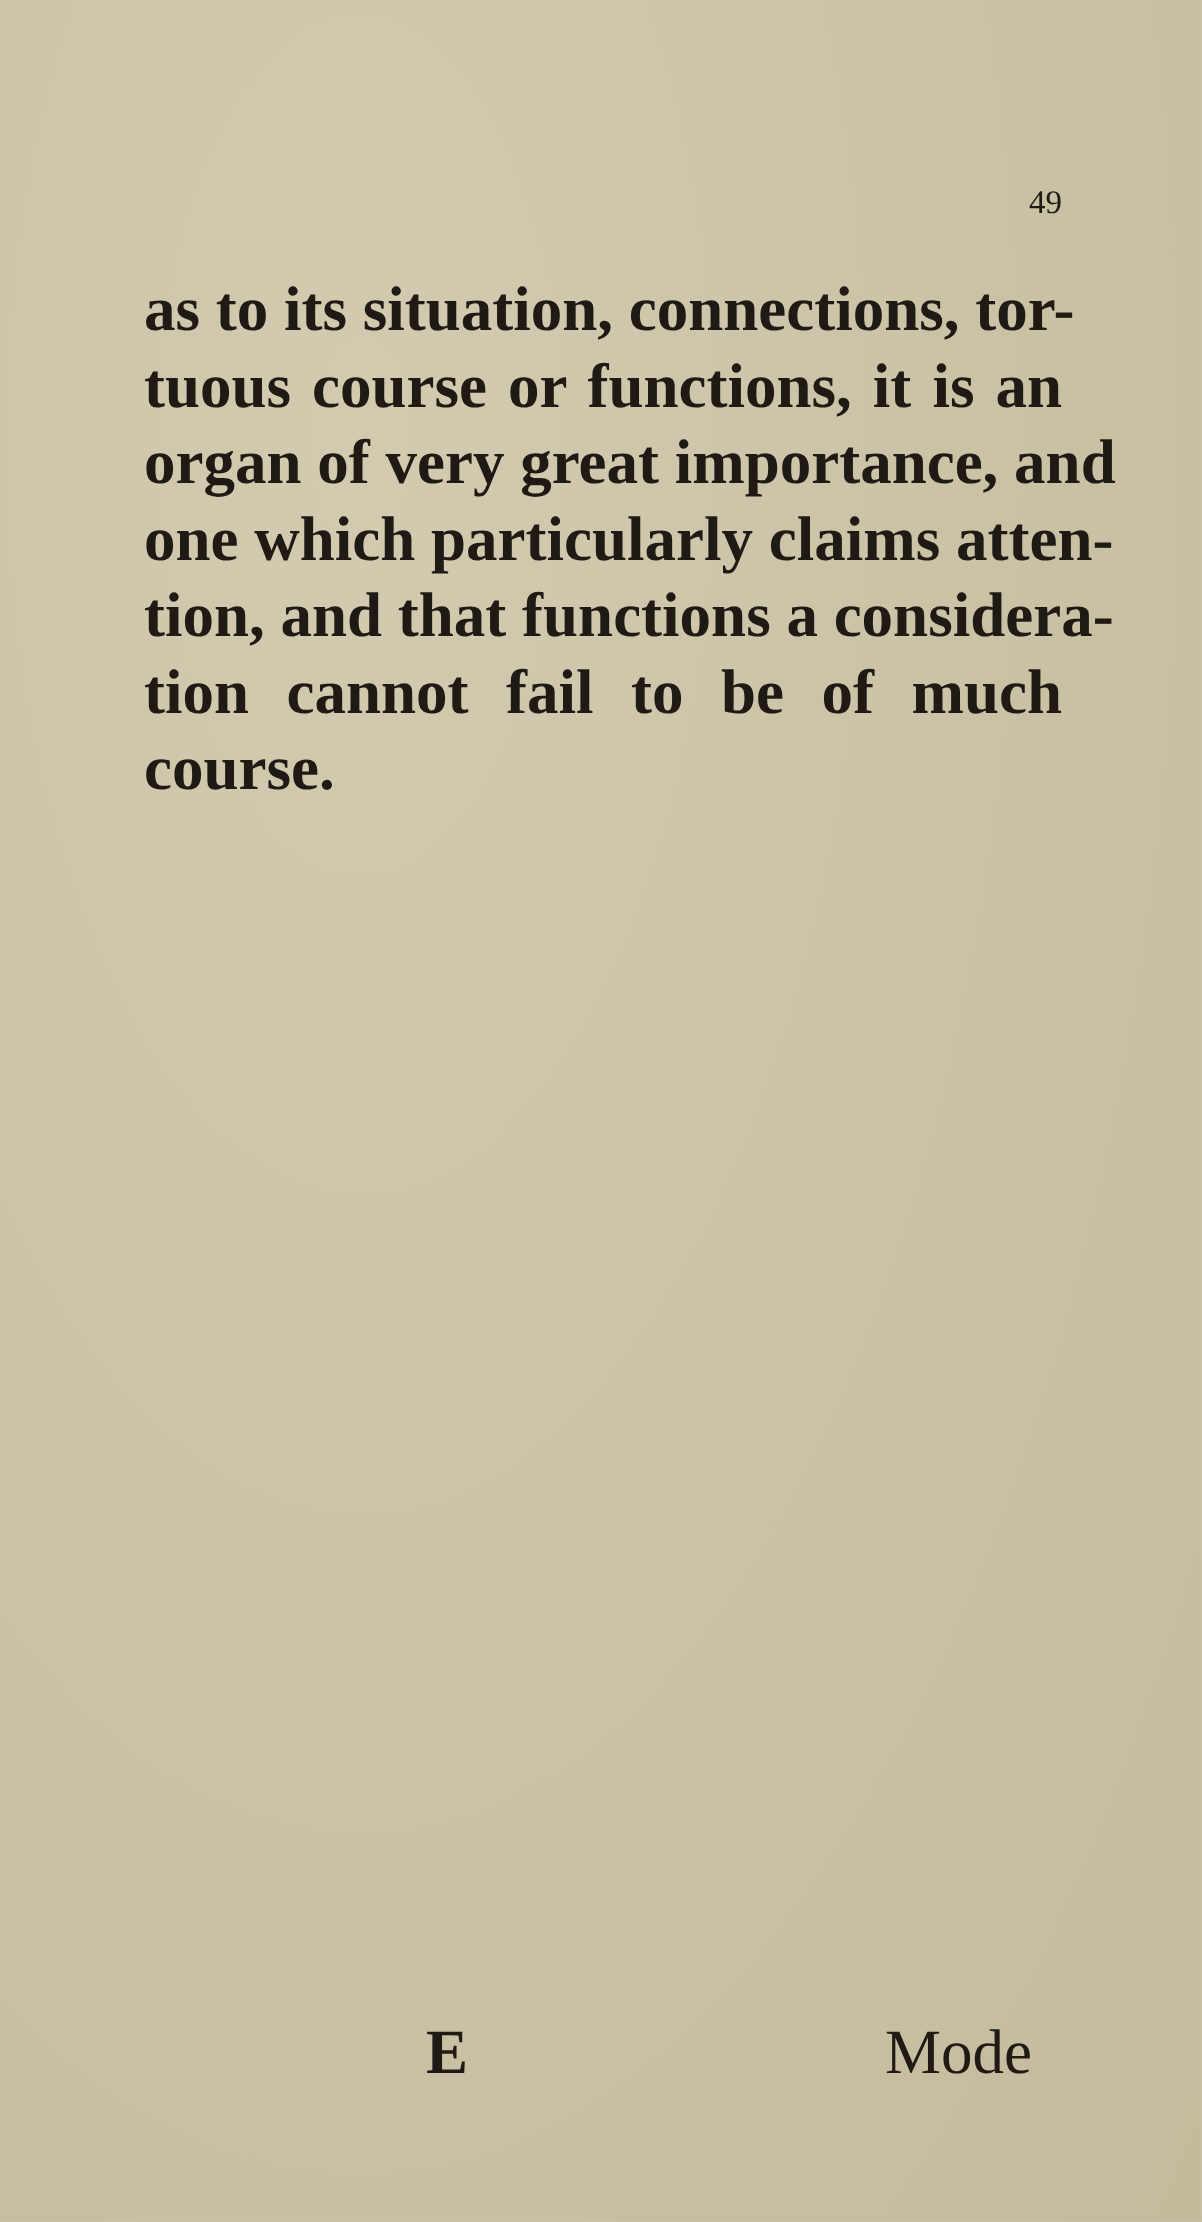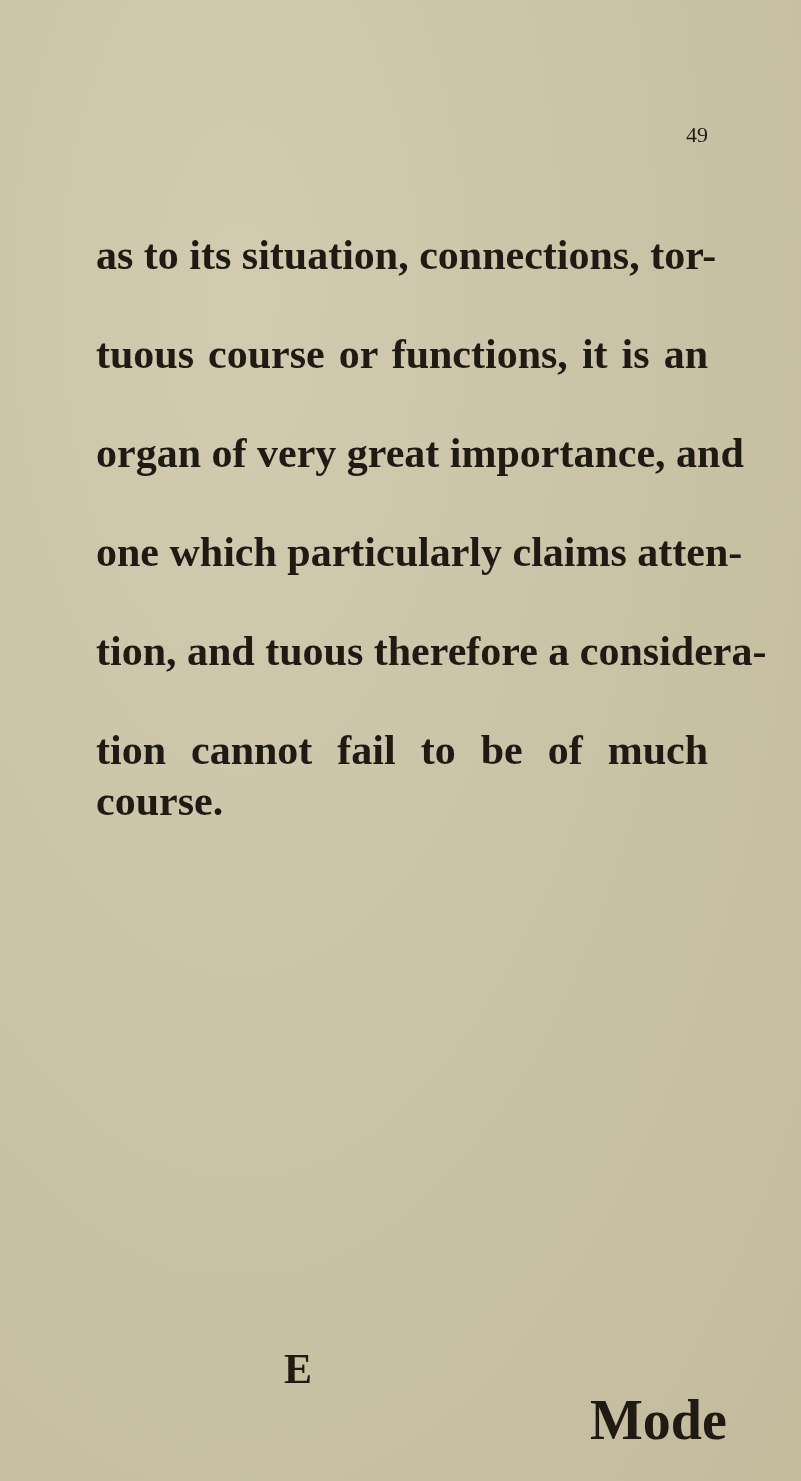--- a/index.html
+++ b/index.html
@@ -20,47 +20,47 @@
     }
     .page-number {
       position: absolute; right: 0; top: 0;
       font-size: 22px; font-weight: normal;
     }
     .body-text {
       position: absolute; left: 96px; top: 182px; width: 612px;
       font-size: 42px; line-height: 51px; font-weight: bold;
     }
     .line { display: block; white-space: nowrap; }
-    .justify { text-align: justify; text-align-last: justify; margin-top: 48px; }
+    .justify { text-align: justify; text-align-last: justify; }
     .footer {
       position: absolute; left: 0; top: 1345px; width: 801px; height: 60px;
     }
     .signature {
       position: absolute; left: 284px; top: 0;
       font-size: 42px; font-weight: bold;
     }
     .catchword {
       position: absolute; left: 590px; top: 0;
-      font-size: 56px; font-weight: bold; margin-top: 43px;
+      font-size: 42px; font-weight: normal;
     }
   </style>
 </head>
 <body>
 
 <div class="page">
   <div class="header">
     <span class="page-number">49</span>
   </div>
 
   <div class="body-text">
     <span class="line justify">as to its situation, connections, tor-</span>
     <span class="line justify">tuous course or functions, it is an</span>
     <span class="line justify">organ of very great importance, and</span>
     <span class="line justify">one which particularly claims atten-</span>
-    <span class="line justify">tion, and tuous therefore a considera-</span>
+    <span class="line justify">tion, and that functions a considera-</span>
     <span class="line justify">tion cannot fail to be of much</span>
     <span class="line">course.</span>
   </div>
 
   <div class="footer">
     <span class="signature">E</span>
     <span class="catchword">Mode</span>
   </div>
 </div>
 

